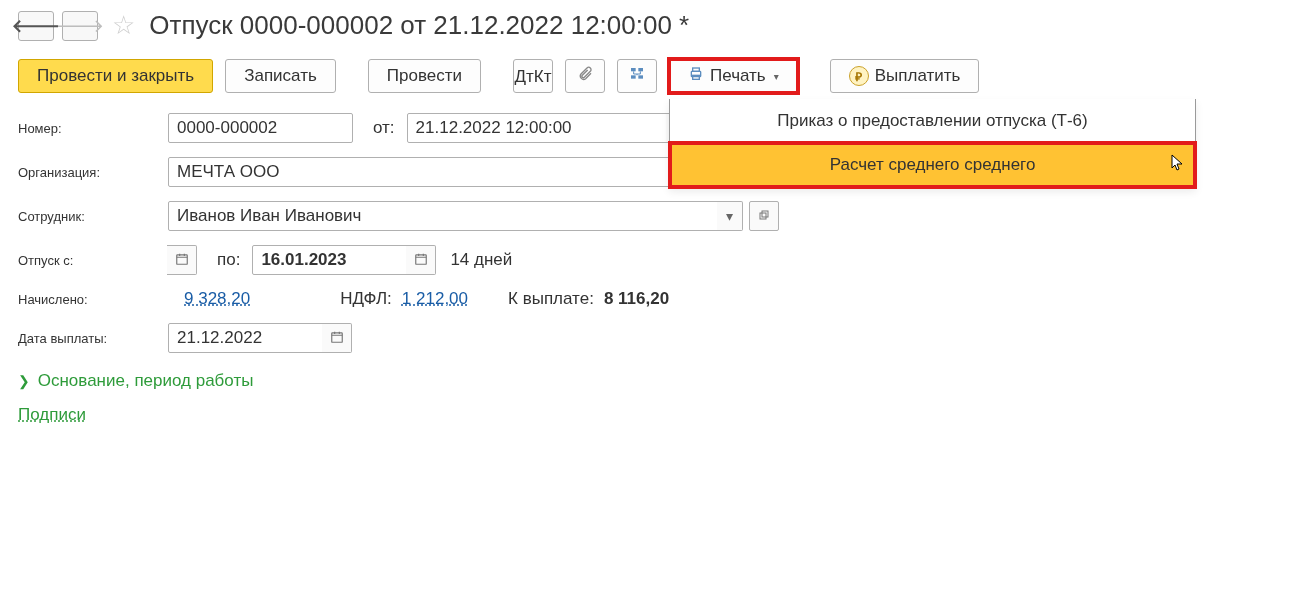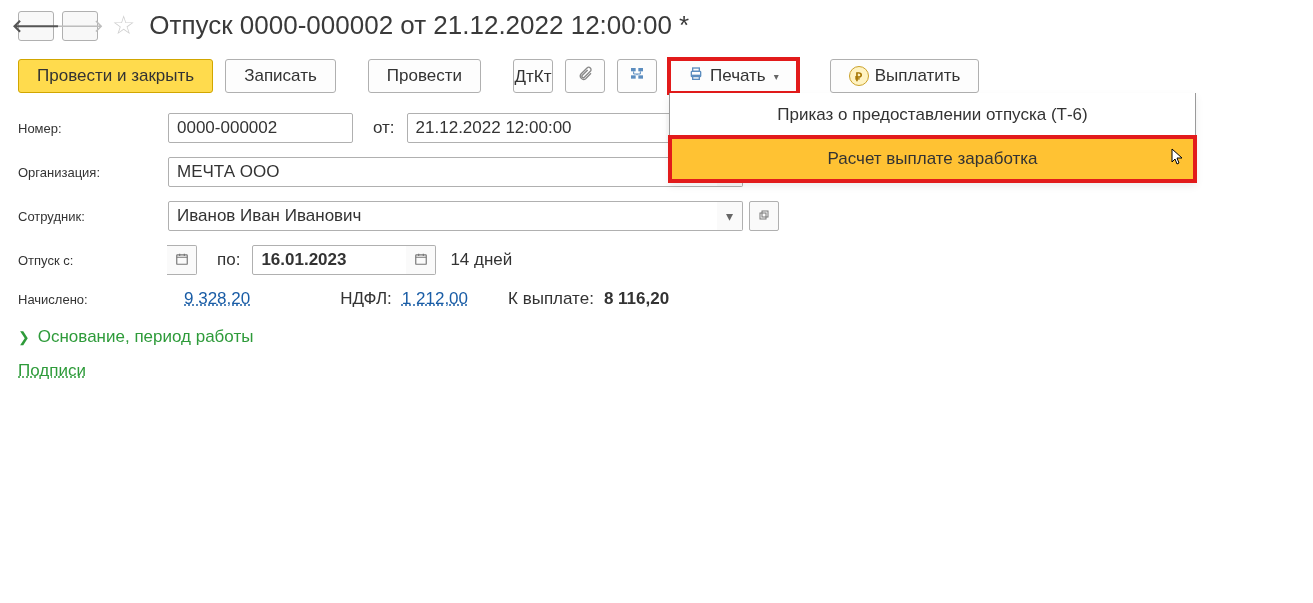--- a/index.html
+++ b/index.html
@@ -54,21 +54,21 @@
     display: inline-flex; width: 18px; height: 18px; border-radius: 50%;
     border: 1px solid #caa12a;
     align-items: center; justify-content: center;
     font-size: 12px; color: #a67500; font-weight: bold;
     background: #fff3c2;
   }
   .caret-down { font-size: 10px; color: #666; margin-left: 2px; }
   .highlight-red { outline: 4px solid #e21b1b; outline-offset: -2px; }
   .print-btn-wrap { position: relative; }
   .dropdown {
-    position: absolute; top: 34px; left: 0; width: 525px;
+    position: absolute; top: 40px; left: 0; width: 525px;
     border: 1px solid #9a9a9a; border-top: none;
     background: #fff; z-index: 10;
     box-shadow: 0 4px 8px rgba(0,0,0,0.08);
   }
   .dropdown-item {
     padding: 12px 0; text-align: center; font-size: 17px; color: #333;
   }
   .dropdown-item.selected {
     background: #ffc233;
   }
@@ -173,21 +173,21 @@
               <rect x="7" y="3" width="10" height="5"></rect>
               <rect x="7" y="14" width="10" height="6"></rect>
             </svg>
       </span>
       <span>Печать</span>
       <span class="caret-down">▾</span>
     </button>
     <div class="dropdown">
       <div class="dropdown-item">Приказ о предоставлении отпуска (Т-6)</div>
       <div class="dropdown-item selected highlight-red" style="position:relative">
-        <span>Расчет выплате заработка</span>
+        <span>Расчет среднего среднего</span>
         <span class="cursor">
           <svg width="14" height="18" viewBox="0 0 14 18">
                 <path d="M1 1 L1 14 L4 11 L6 16 L8 15 L6 10 L11 10 Z" fill="#fff" stroke="#000" stroke-width="1"></path>
               </svg>
         </span>
       </div>
     </div>
   </span>
 
   <button class="btn" style="margin-left:20px">
@@ -263,20 +263,32 @@
 
 <div class="money-row">
   <span class="label">Начислено:</span>
   <a class="link-val money-sp1" style="margin-left:16px">9 328,20</a>
   <span class="money-sp2">НДФЛ:</span>
   <a class="link-val">1 212,00</a>
   <span class="money-sp3">К выплате:</span>
   <span class="bold-val">8 116,20</span>
 </div>
 
+<div class="form-row">
+  <span class="label">Дата выплаты:</span>
+  <input class="field small-date" style="border-radius: 2px 0px 0px 2px;" value="21.12.2022">
+  <button class="date-btn">
+    <span>
+      <svg width="14" height="14" viewBox="0 0 24 24" fill="none" stroke="#777" stroke-width="2">
+            <rect x="3" y="5" width="18" height="16" rx="1"></rect>
+            <path d="M3 9h18M8 3v4M16 3v4"></path>
+          </svg>
+    </span>
+  </button>
+</div>
 
 <div class="expander-row">
   <span class="expander-chevron">❯</span>
   <span>Основание, период работы</span>
 </div>
 
 <div>
   <a class="sign-link">Подписи</a>
 </div>
 

